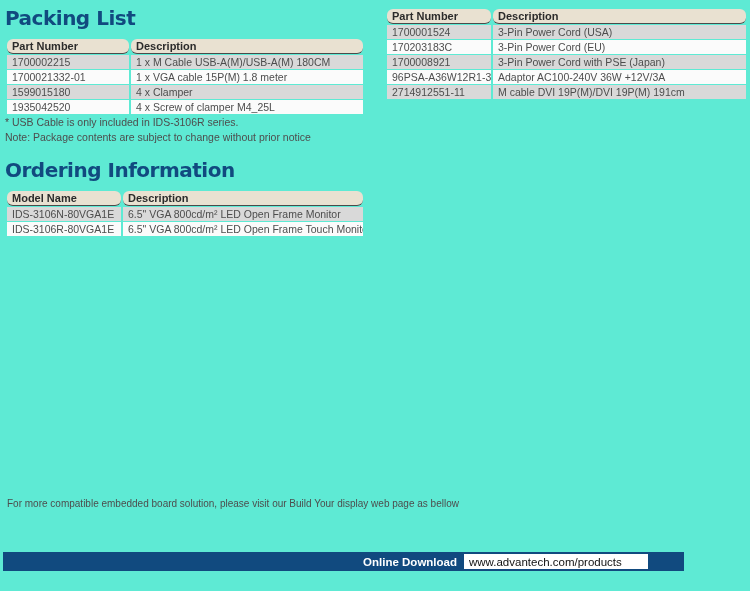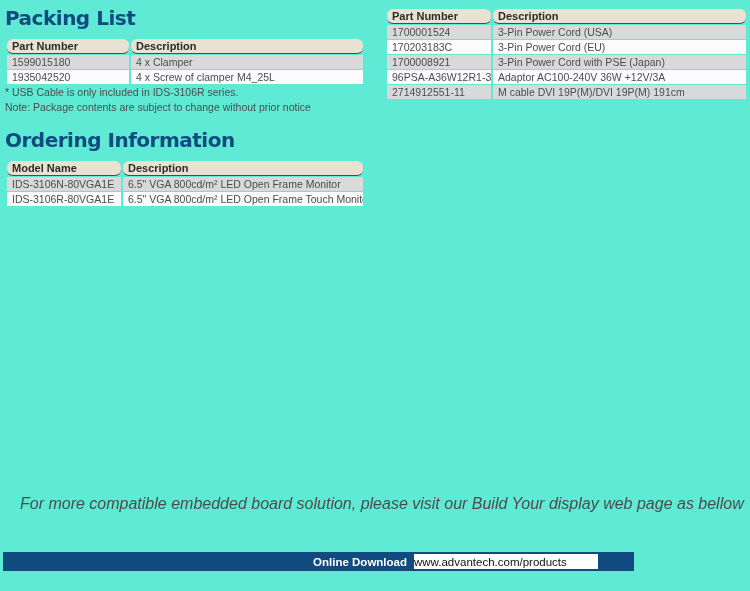--- a/index.html
+++ b/index.html
@@ -60,59 +60,59 @@
   .footnote {
     font-size: 10.5px;
     color: #4d4d4d;
     line-height: 15px;
   }
   .footnote-first { }
   .ordering-title { margin-top: 13px; }
 
   .footer-note {
     position: absolute;
-    left: 20px;
+    left: 7px;
     top: 496px;
-    font-size: 16px;
+    font-size: 10px;
     color: #4d4d4d;
     line-height: 15px;
-    font-style: italic;
   }
   .footer-link {
     display: inline-block;
     color: #4d4d4d;
     text-decoration: underline;
     cursor: pointer;
   }
 
   .download-bar {
     position: absolute;
     left: 3px;
     top: 552px;
-    width: 631px;
+    width: 681px;
     height: 19px;
     background: #114a7f;
     display: flex;
     align-items: center;
     justify-content: flex-end;
     padding-right: 36px;
   }
   .download-label {
     color: #ffffff;
     font-size: 11.5px;
     font-weight: bold;
     padding-right: 7px;
     white-space: nowrap;
   }
   .download-box {
     background: #ffffff;
     width: 184px;
     height: 15px;
     display: flex;
     align-items: center;
+    padding-left: 5px;
     font-size: 11.5px;
     color: #111111;
     white-space: nowrap;
     cursor: pointer;
   }
 </style>
 </head>
 <body>
 
 <div class="page">
@@ -126,20 +126,28 @@
           <col class="c2">
         </colgroup>
       <thead>
           <tr>
             <th>Part Number</th>
             <th>Description</th>
           </tr>
         </thead>
       <tbody>
           <tr>
+            <td>1700002215</td>
+            <td>1 x M Cable USB-A(M)/USB-A(M) 180CM</td>
+          </tr>
+          <tr>
+            <td>1700021332-01</td>
+            <td>1 x VGA cable 15P(M) 1.8 meter</td>
+          </tr>
+          <tr>
             <td>1599015180</td>
             <td>4 x Clamper</td>
           </tr>
           <tr>
             <td>1935042520</td>
             <td>4 x Screw of clamper M4_25L</td>
           </tr>
         </tbody>
     </table>
 

